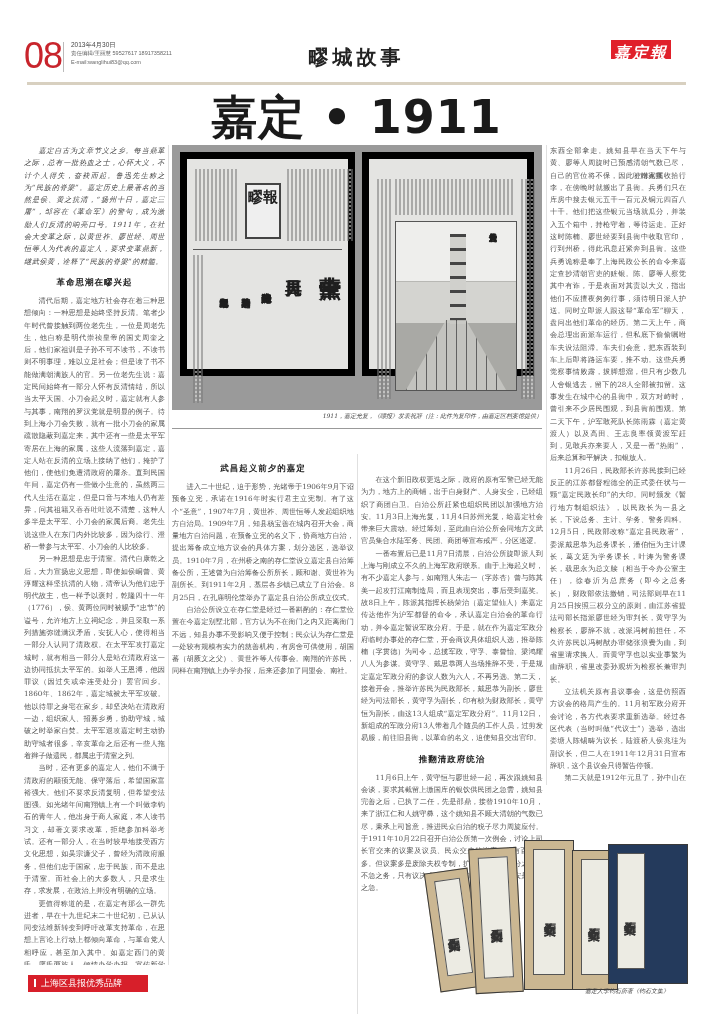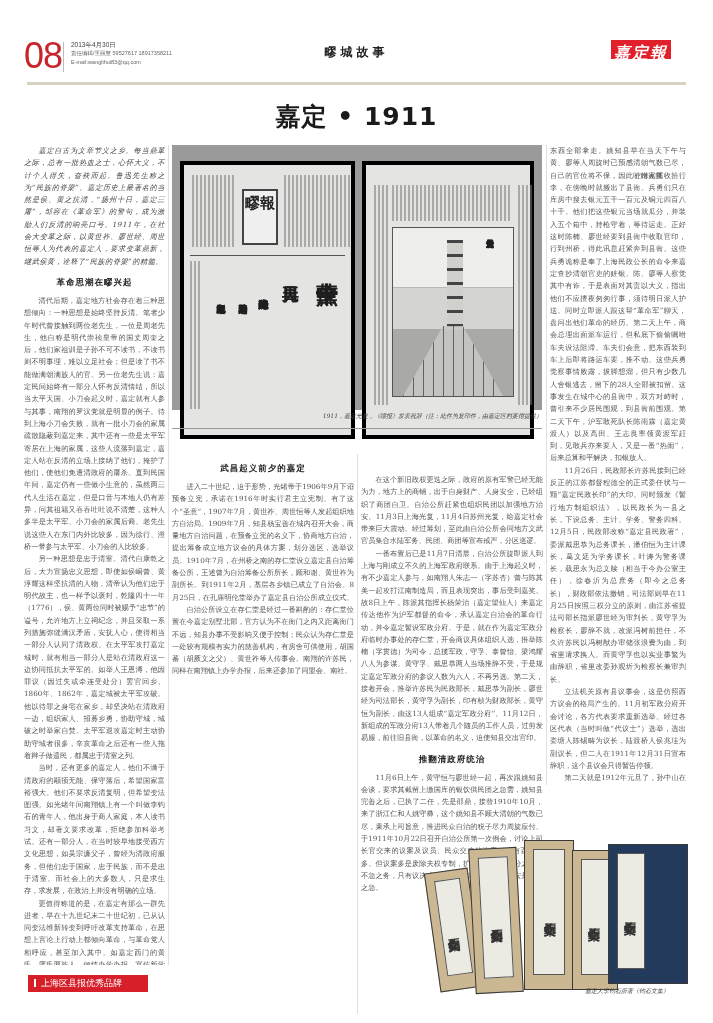--- a/index.html
+++ b/index.html
@@ -6,43 +6,43 @@
   html, body { width: 713px; height: 1023px; background: #ffffff; overflow: hidden; }
   body { position: relative; font-family: "DejaVu Serif", "Liberation Serif", serif; color: #3a3a3a; }
 
   
   .masthead { position: absolute; left: 0; top: 0; width: 713px; height: 80px; }
   .page-num { position: absolute; left: 24px; top: 38px; font-family: "Liberation Sans", sans-serif; font-size: 36px; line-height: 36px; color: #c8242c; letter-spacing: -1px; }
   .head-divider { position: absolute; left: 63px; top: 42px; width: 1px; height: 30px; background: #bbbbbb; }
   .head-meta { position: absolute; left: 71px; top: 40px; font-family: "Liberation Sans", sans-serif; color: #666; }
   .head-meta div { font-size: 5.5px; line-height: 9px; white-space: nowrap; }
   .head-meta .date { font-size: 6.5px; color: #444; }
-  .section-title { position: absolute; left: 0; width: 713px; top: 44px; text-align: center; font-family: "DejaVu Sans", sans-serif; font-weight: bold; font-size: 12px; letter-spacing: 4px; color: #222; }
+  .section-title { position: absolute; left: 0; width: 713px; top: 44px; text-align: center; font-family: "DejaVu Sans", sans-serif; font-weight: bold; font-size: 20px; letter-spacing: 4px; color: #222; }
   .logo { position: absolute; left: 611px; top: 40px; width: 60px; height: 19px; background: #e0202a; color: #fff; font-family: "DejaVu Serif", serif; font-weight: bold; font-size: 16px; line-height: 26px; text-align: center; letter-spacing: 2px; font-style: italic; }
   .rule { position: absolute; left: 27px; top: 82px; width: 659px; height: 3px; background: #d8d0c0; }
 
   
-  .headline { position: absolute; left: 0; width: 713px; top: 92px; text-align: center; font-family: "DejaVu Sans", sans-serif; font-weight: bold; font-size: 25px; line-height: 50px; color: #1a1a1a; letter-spacing: 1px; }
+  .headline { position: absolute; left: 0; width: 713px; top: 92px; text-align: center; font-family: "DejaVu Sans", sans-serif; font-weight: bold; font-size: 46px; line-height: 50px; color: #1a1a1a; letter-spacing: 1px; }
   .byline { position: absolute; left: 636px; top: 124px; font-size: 6.5px; color: #444; font-family: "DejaVu Sans", sans-serif; margin-top: 48px; }
 
   
   .col { position: absolute; font-size: 7.2px; line-height: 12.3px; color: #555; text-align: justify; overflow: hidden; }
   .col p { text-indent: 2em; }
   .col h3 { font-family: Liberation Sans, sans-serif; font-size: 8.5px; line-height: 14px; font-weight: bold; color: #222; text-align: center; margin: 7px 0 6px; letter-spacing: 1px; text-indent: 0; }
   .col .intro { font-style: italic; color: #444; letter-spacing: 0.5px; }
 
   .col-left { left: 24px; top: 145px; width: 141px; height: 820px; }
   .col-mid1 { left: 172px; top: 454px; width: 182px; height: 560px; }
   .col-mid2 { left: 361px; top: 474px; width: 182px; height: 560px; }
   .col-right { left: 550px; top: 145px; width: 136px; height: 640px; }
   .vsep { position: absolute; width: 1px; background: #e0e0e0; }
 
   
   .photo { position: absolute; left: 172px; top: 145px; width: 370px; height: 265px; background: #9a9a9a; }
-  .paper { position: absolute; top: 16px; height: 278px; background: #e4e4e2; border: 4px solid #000000; }
+  .paper { position: absolute; top: 7px; height: 224px; background: #e4e4e2; border: 7px solid #000000; }
   .paper-l { left: 8px; width: 175px; }
   .paper-r { left: 190px; width: 172px; }
   .paper .masthead-box { position: absolute; left: 58px; top: 24px; width: 36px; height: 56px; border: 2px solid #444; background: #efefef; font-size: 15px; color: #222; text-align: center; line-height: 25px; font-weight: bold; }
   .paper .hline { position: absolute; left: 6px; right: 6px; height: 1px; background: #555; }
   .paper .dots { position: absolute; background: repeating-linear-gradient(90deg, #7a7a7a 0 2px, transparent 2px 4px), repeating-linear-gradient(0deg, transparent 0 2px, #e4e4e2 2px 4px); opacity: .55; }
   .calligraphy { position: absolute; font-family: "DejaVu Serif", serif; color: #1f1f1f; writing-mode: vertical-rl; font-weight: bold; }
   .sketch { position: absolute; left: 26px; top: 62px; width: 122px; height: 170px; border: 1px solid #555; background: linear-gradient(180deg, #eeeeec 0 35%, #b8b8b4 35% 36%, #d4d4d0 36% 60%, #a9a9a5 60% 100%); overflow: hidden; }
   .tower { position: absolute; left: 54px; top: 12px; width: 16px; height: 90px; background: repeating-linear-gradient(180deg, #444 0 3px, #d0d0cc 3px 14px); }
   .road { position: absolute; left: 10px; bottom: 0; width: 100px; height: 70px; clip-path: polygon(40% 0, 60% 0, 100% 100%, 0 100%); background: repeating-linear-gradient(90deg, #555 0 1px, #c8c8c4 1px 10px), #c8c8c4; opacity: .85; }
   .photo-caption { position: absolute; left: 172px; top: 412px; width: 370px; text-align: right; font-size: 6px; color: #444; font-style: italic; }

